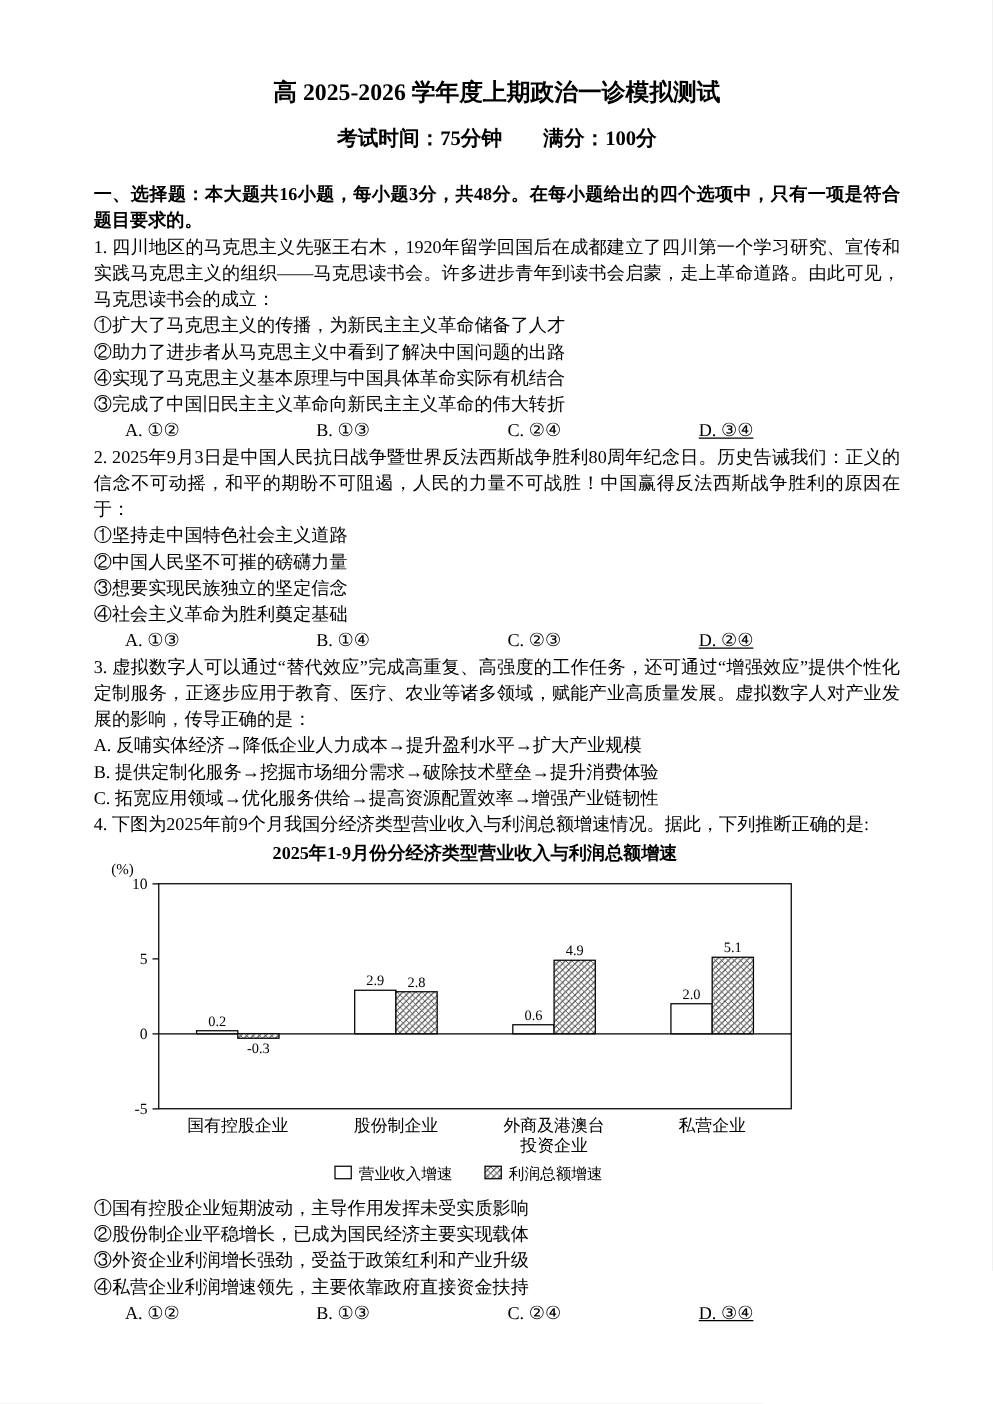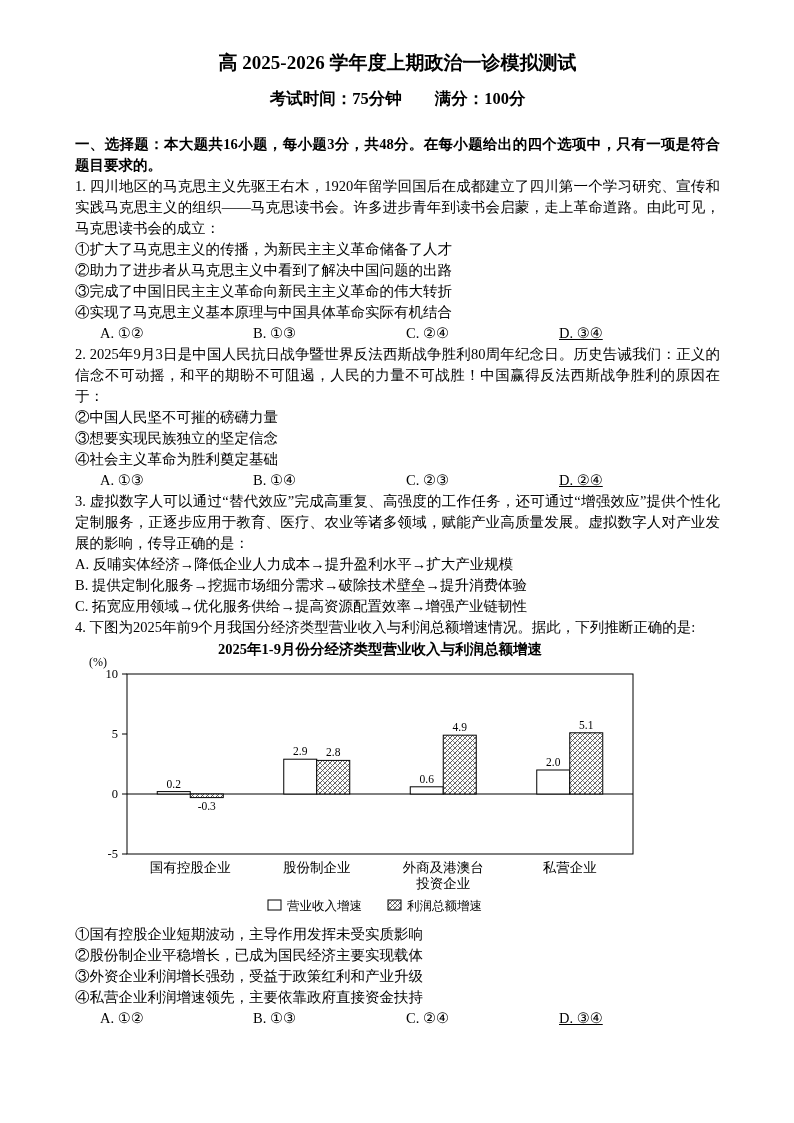--- a/index.html
+++ b/index.html
@@ -2,21 +2,21 @@
 <html><head>
 <meta charset="utf-8">
 <style>
   html,body{margin:0;padding:0;background:#e8e8e8;}
   .page{
     width:794px;height:1123px;box-sizing:border-box;margin:0 auto;
     padding:46px 74px 0 75px;background:#ffffff;color:#000;
     font-family:"Liberation Serif","DejaVu Serif",serif;
     font-size:14.5px;line-height:21px;overflow:hidden;
   }
-  .title{font-size:19px;font-weight:bold;text-align:center;margin:4px 0 12px;line-height:26px;}
+  .title{font-size:19px;font-weight:bold;text-align:center;margin:16px 0 12px;line-height:26px;}
   .subtitle{font-size:16.5px;font-weight:bold;text-align:center;margin:0 0 24px;line-height:22px;}
   .section-heading{font-weight:bold;text-align:justify;}
   .stem,.item{text-align:justify;}
   .choices{display:flex;}
   .choice{width:128px;flex:0 0 auto;margin-left:25px;}
   .choice:last-child{width:auto;text-decoration:underline;}
   .chart-block{margin:0 0 4px 0;}
   svg{display:block;}
   svg text{font-family:"Liberation Serif","DejaVu Serif",serif;fill:#000;}
 </style>
@@ -27,32 +27,33 @@
 
   <h1 class="title">高 2025-2026 学年度上期政治一诊模拟测试</h1>
   <div class="subtitle">考试时间：75分钟　　满分：100分</div>
 
   <div class="section-heading">一、选择题：本大题共16小题，每小题3分，共48分。在每小题给出的四个选项中，只有一项是符合题目要求的。</div>
 
   <div class="question">
     <div class="stem">1. 四川地区的马克思主义先驱王右木，1920年留学回国后在成都建立了四川第一个学习研究、宣传和实践马克思主义的组织——马克思读书会。许多进步青年到读书会启蒙，走上革命道路。由此可见，马克思读书会的成立：</div>
     <div class="item">①扩大了马克思主义的传播，为新民主主义革命储备了人才</div>
     <div class="item">②助力了进步者从马克思主义中看到了解决中国问题的出路</div>
+    <div class="item">④实现了马克思主义基本原理与中国具体革命实际有机结合</div>
     <div class="item">③完成了中国旧民主主义革命向新民主主义革命的伟大转折</div>
-    <div class="item">④实现了马克思主义基本原理与中国具体革命实际有机结合</div>
     <div class="choices">
       <span class="choice">A. ①②</span>
       <span class="choice">B. ①③</span>
       <span class="choice">C. ②④</span>
       <span class="choice">D. ③④</span>
     </div>
   </div>
 
   <div class="question">
     <div class="stem">2. 2025年9月3日是中国人民抗日战争暨世界反法西斯战争胜利80周年纪念日。历史告诫我们：正义的信念不可动摇，和平的期盼不可阻遏，人民的力量不可战胜！中国赢得反法西斯战争胜利的原因在于：</div>
+    <div class="item">①坚持走中国特色社会主义道路</div>
     <div class="item">②中国人民坚不可摧的磅礴力量</div>
     <div class="item">③想要实现民族独立的坚定信念</div>
     <div class="item">④社会主义革命为胜利奠定基础</div>
     <div class="choices">
       <span class="choice">A. ①③</span>
       <span class="choice">B. ①④</span>
       <span class="choice">C. ②③</span>
       <span class="choice">D. ②④</span>
     </div>
   </div>

